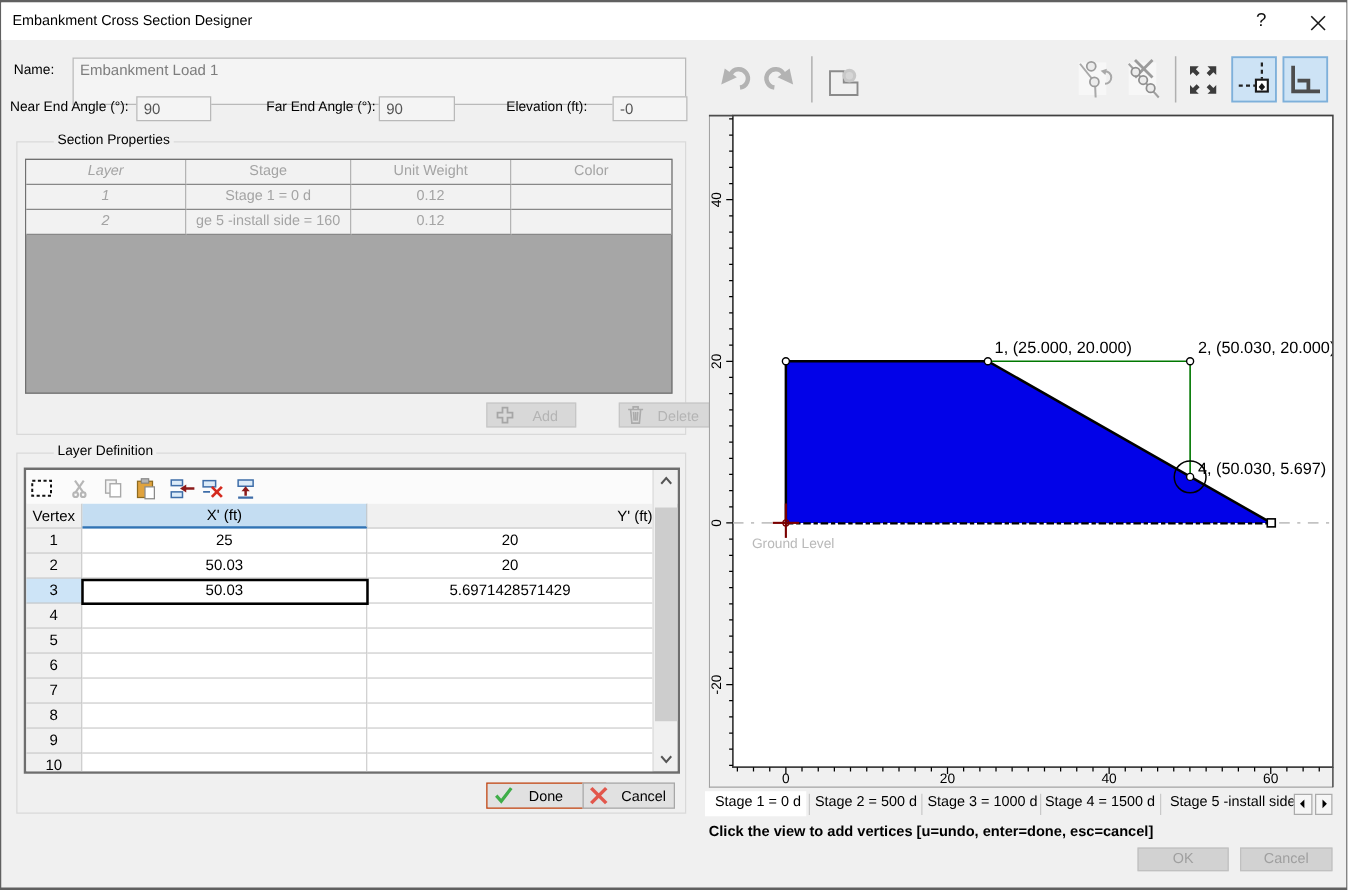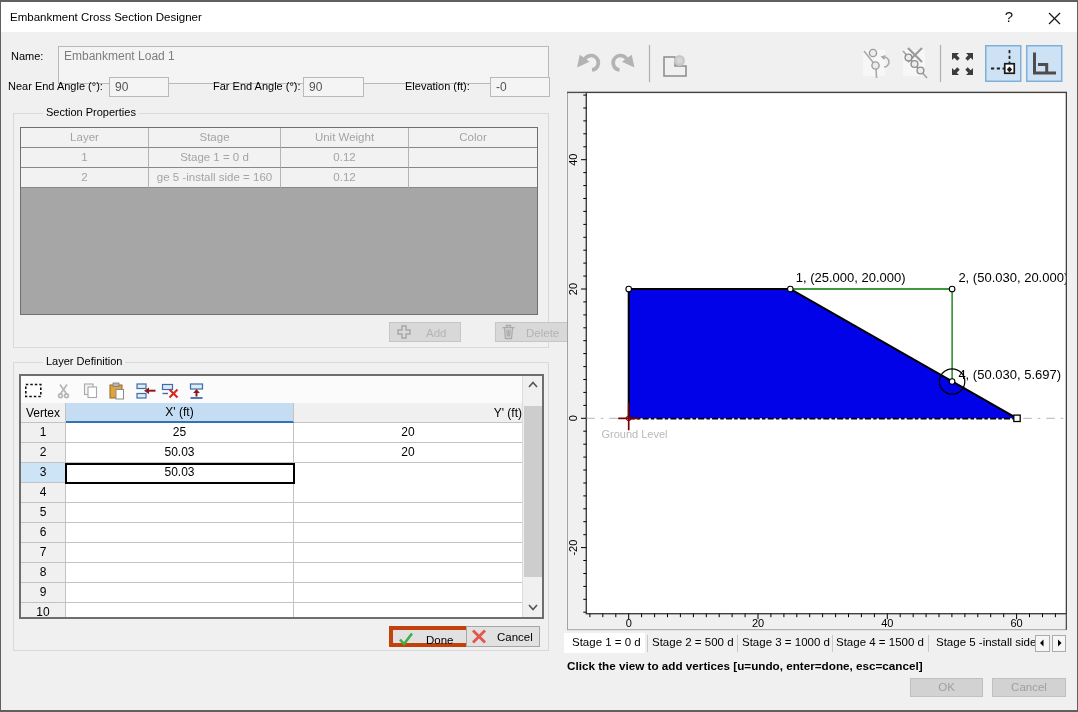--- a/index.html
+++ b/index.html
@@ -12,21 +12,21 @@
 #titlebar .q { position:absolute; left:1001px; top:6px; width:14px; text-align:center; font-size:15px; color:#111; }
 #titlebar .x { position:absolute; left:1046px; top:6px; font-size:14px; color:#000; }
 .lbl { position:absolute; font-size:11px; color:#000; white-space:nowrap; }
 .inp { position:absolute; background:#f4f4f4; border:1px solid #b9b9b9; font-size:12px; line-height:18px; padding-left:5px; white-space:nowrap; }
 .grp { position:absolute; border:1px solid #d9d9d9; }
 .grp > .cap { position:absolute; top:-8px; left:5px; background:#f0f0f0; font-size:11px; padding:0 3px; color:#000;margin-left:24px; }
 
 #sptable { position:absolute; left:20px; top:127px; width:518px; height:188px; background:#a6a6a6; border:1px solid #707070; }
 .sprow { position:absolute; left:0; width:100%; height:20px; display:flex; }
 .sprow > div { border-right:1px solid #b4b4b4; border-bottom:1px solid #888888; font-size:11.5px; color:#a4a4a4; text-align:center; line-height:19px; background:#f2f2f2; overflow:hidden; white-space:nowrap; }
-.sprow > div:nth-child(1){ width:128px; }
+.sprow > div:nth-child(1){ width:128px;font-style:italic; }
 .sprow > div:nth-child(2){ width:132px; }
 .sprow > div:nth-child(3){ width:128px; }
 .sprow > div:nth-child(4){ width:128px; border-right:none; }
 .btn { position:absolute; font-size:12px; }
 
 #gridpanel { position:absolute; left:19px; top:374px; width:525px; height:245px; background:#ffffff; border:2px solid #6e6e6e; }
 .gcell { position:absolute; font-size:12px; text-align:center; overflow:hidden; white-space:nowrap; }
 .tabtxt { position:absolute; font-size:11.5px; color:#000; white-space:nowrap; }
 #gridpanel { overflow:hidden; }
 .grow { position:absolute; left:0; width:501px; height:20px; display:flex; }
@@ -159,20 +159,21 @@
         <div class="dc2">20</div>
       </div>
     <div class="grow" style="top:67px;">
         <div class="rh">2</div>
         <div class="dc">50.03</div>
         <div class="dc2">20</div>
       </div>
     <div class="grow" style="top:87px;">
         <div class="rh" style="background:#cde4f7;">3</div>
         <div class="dc">50.03</div>
+        <div class="dc2">5.6971428571429</div>
       </div>
     <div class="grow" style="top:107px;">
         <div class="rh">4</div>
         <div class="dc"></div>
         <div class="dc2"></div>
       </div>
     <div class="grow" style="top:127px;">
         <div class="rh">5</div>
         <div class="dc"></div>
         <div class="dc2"></div>
@@ -207,21 +208,21 @@
   <div class="abs" style="left:44px; top:87px; width:230px; height:21px; border:2px solid #000;"></div>
 
   <div class="abs" style="left:501px; top:0; width:20px; height:241px; background:#f0f0f0; border-left:1px solid #dcdcdc;">
     <svg width="20" height="241">
       <polyline points="6,11 10,6.5 14,11" fill="none" stroke="#555" stroke-width="1.6"></polyline>
       <rect x="1" y="30" width="18" height="171" fill="#cdcdcd"></rect>
       <polyline points="6,229 10,233.5 14,229" fill="none" stroke="#555" stroke-width="1.6"></polyline>
     </svg>
   </div>
 </div>
-<div class="btn" id="donebtn" style="left:389px; top:626px; width:96px; height:21px; background:#e1e1e1; border:4px solid #c2410c;">
+<div class="btn" id="donebtn" style="left:389px; top:626px; width:96px; height:21px; background:#e1e1e1; border:1px solid #c2410c;">
   <svg width="71" height="19">
     <polyline points="7,9.5 11,14 19,3.5" fill="none" stroke="#3fae49" stroke-width="2.6"></polyline>
     <text x="33" y="14" font-size="11.5" fill="#000">Done</text>
   </svg>
 </div>
 <div class="btn" id="cancelbtn" style="left:466px; top:626px; width:74px; height:21px; background:#e1e1e1; border:1px solid #a7a7a7;">
   <svg width="72" height="19">
     <g stroke="#e2574c" stroke-width="2.8">
         <line x1="6" y1="3.5" x2="18" y2="15.5"></line>
         <line x1="18" y1="3.5" x2="6" y2="15.5"></line>

